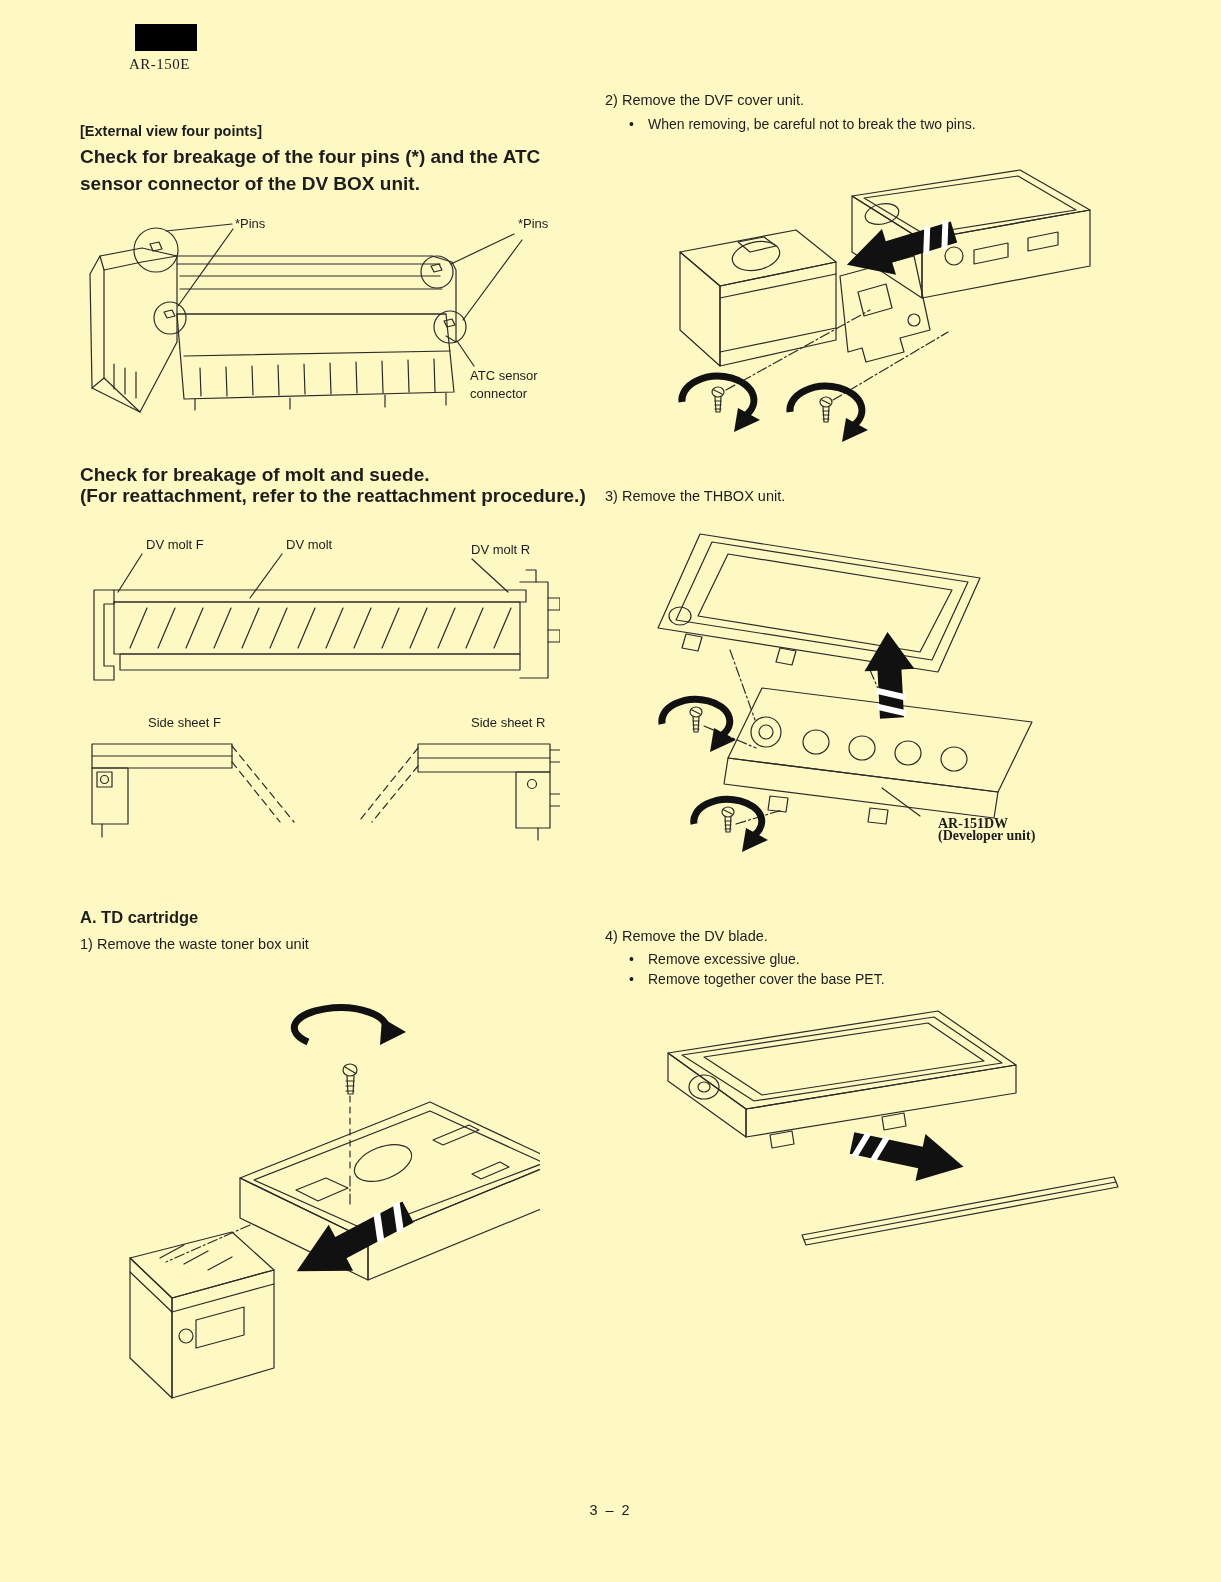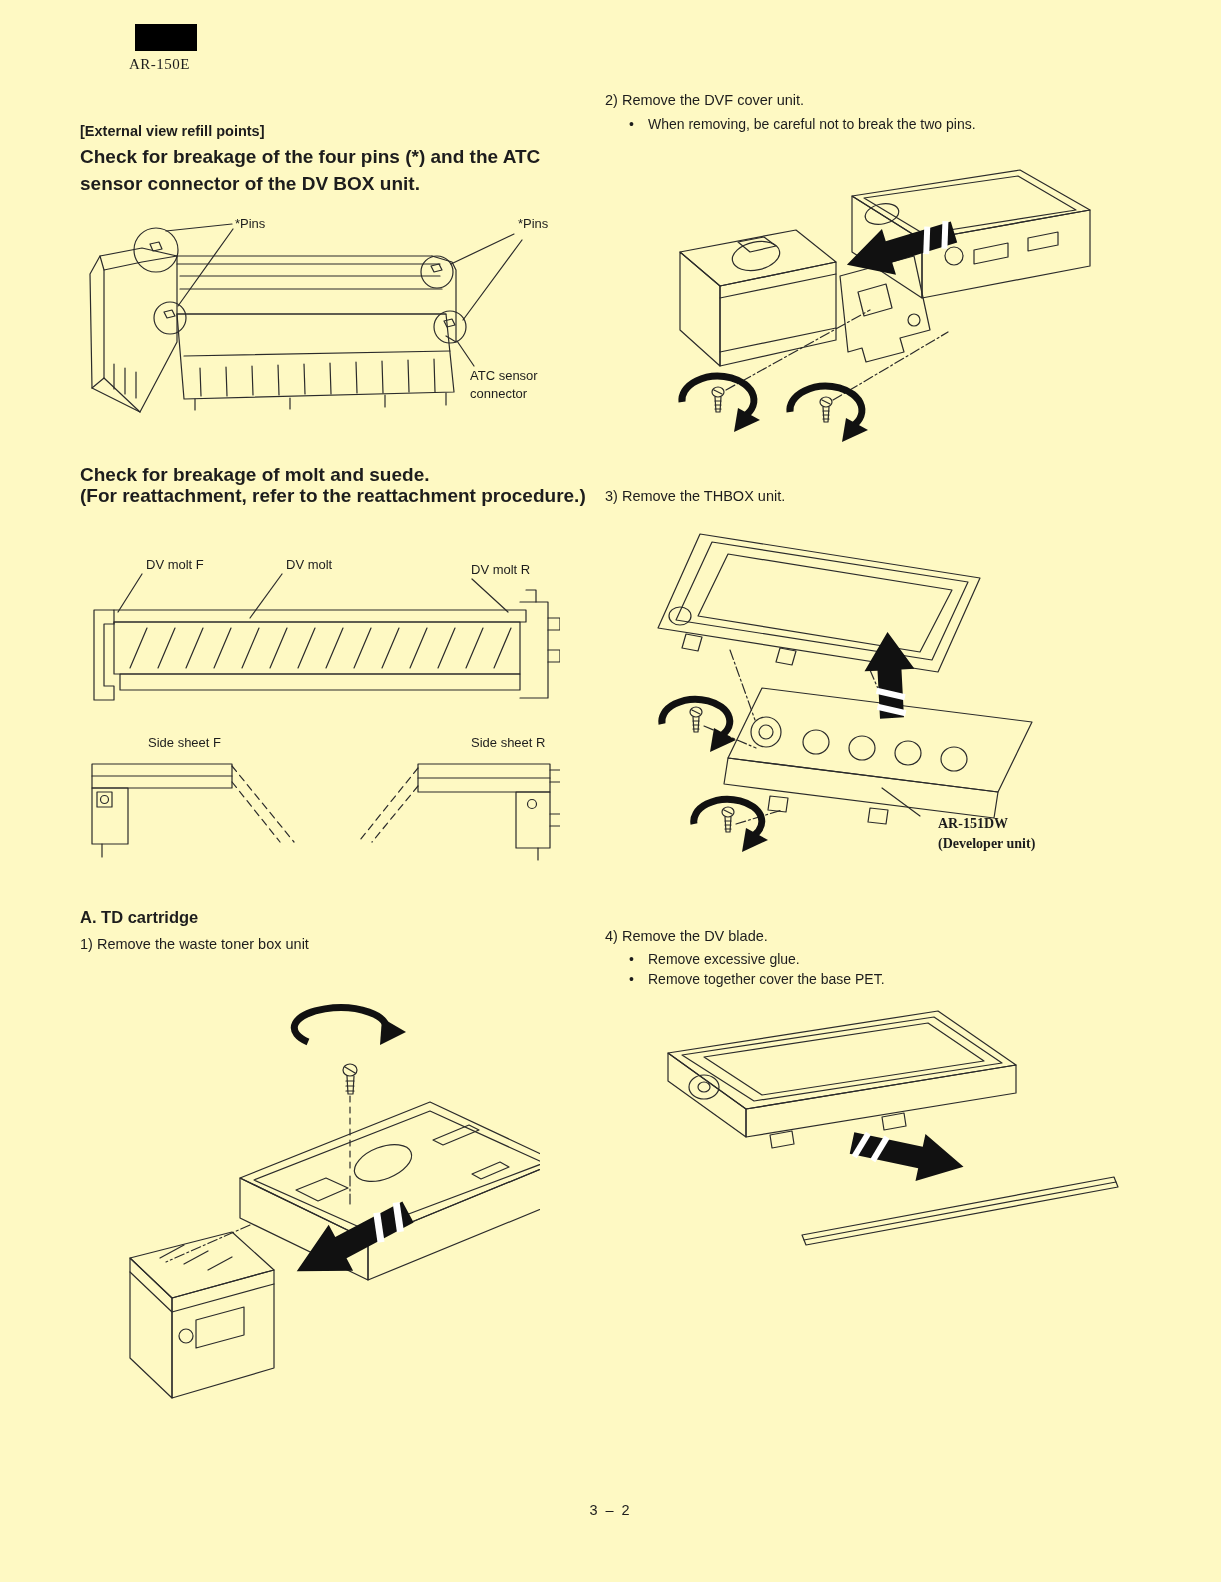--- a/index.html
+++ b/index.html
@@ -25,21 +25,21 @@
   .fill { fill:#111; stroke:none; }
 </style>
 </head>
 <body>
 
 <div class="page">
 
   <div class="abs logo-bar" style="left:135px;top:24px;width:62px;height:27px"></div>
   <div class="abs model" style="left:129px;top:56px">AR-150E</div>
 
-  <div class="abs subhead" style="left:80px;top:123px">[External view refill points]</div>
+  <div class="abs subhead" style="left:80px;top:123px">[External view four points]</div>
   <div class="abs body-text" style="left:80px;top:144px;width:486px">Check for breakage of the four pins (*) and the ATC sensor connector of the DV BOX unit.</div>
 
   <div class="fig" style="left:80px;top:196px;width:480px;height:250px">
     <svg width="480" height="250" viewBox="0 0 480 250">
       <g class="ln">
         <path d="M10,78 L20,60 L62,52 L97,60 L97,146 L60,216 L12,192 Z"></path>
         <path d="M20,60 L24,74 L62,66 L97,60"></path>
         <path d="M24,74 L24,182 L12,192"></path>
         <path d="M24,182 L60,216"></path>
         <line x1="34" y1="168" x2="34" y2="193"></line>
@@ -84,21 +84,21 @@
     </svg>
     <span class="fig-label" style="left:155px;top:20px">*Pins</span>
     <span class="fig-label" style="left:438px;top:20px">*Pins</span>
     <span class="fig-label" style="left:390px;top:172px">ATC sensor</span>
     <span class="fig-label" style="left:390px;top:190px">connector</span>
   </div>
 
   <div class="abs body-text" style="left:80px;top:462px">Check for breakage of molt and suede.</div>
   <div class="abs body-text" style="left:80px;top:483px">(For reattachment, refer to the reattachment procedure.)</div>
 
-  <div class="fig" style="left:80px;top:552px;width:480px;height:320px">
+  <div class="fig" style="left:80px;top:532px;width:480px;height:320px">
     <svg width="480" height="320" viewBox="0 0 480 320">
       <g class="ln">
         <line x1="62" y1="22" x2="38" y2="60"></line>
         <line x1="202" y1="22" x2="170" y2="66"></line>
         <line x1="392" y1="27" x2="428" y2="60"></line>
         <path d="M14,58 L34,58 L34,72 L24,72 L24,134 L34,134 L34,148 L14,148 Z"></path>
         <path d="M34,58 L446,58 L446,70 L34,70"></path>
         <path d="M440,50 L468,50 L468,146 L440,146"></path>
         <path d="M446,38 L456,38 L456,50"></path>
         <path d="M468,66 L480,66 L480,78 L468,78"></path>
@@ -305,21 +305,21 @@
           <path d="M-3,-3 L-2,12 L2,12 L3,-3"></path>
           <line x1="-3" y1="1" x2="3" y2="1"></line>
             <line x1="-3" y1="5" x2="3" y2="5"></line>
             <line x1="-3" y1="9" x2="3" y2="9"></line>
         </g>
         <path d="M-34,4 A34,22 0 1 1 22,18" fill="none" stroke="#111" stroke-width="7"></path>
         <polygon class="fill" points="18,8 40,20 14,32"></polygon>
       </g>
     </svg>
     <span class="dev-label" style="left:302px;top:296px">AR-151DW</span>
-    <span class="dev-label" style="left:302px;top:316px">(Developer unit)</span>
+    <span class="dev-label" style="left:302px;top:308px">(Developer unit)</span>
   </div>
 
   <div class="abs step" style="left:605px;top:928px">4) Remove the DV blade.</div>
   <div class="bullet-row" style="left:629px;top:951px">
     <span class="marker">•</span>
     <span>Remove excessive glue.</span>
   </div>
   <div class="bullet-row" style="left:629px;top:971px">
     <span class="marker">•</span>
     <span>Remove together cover the base PET.</span>

